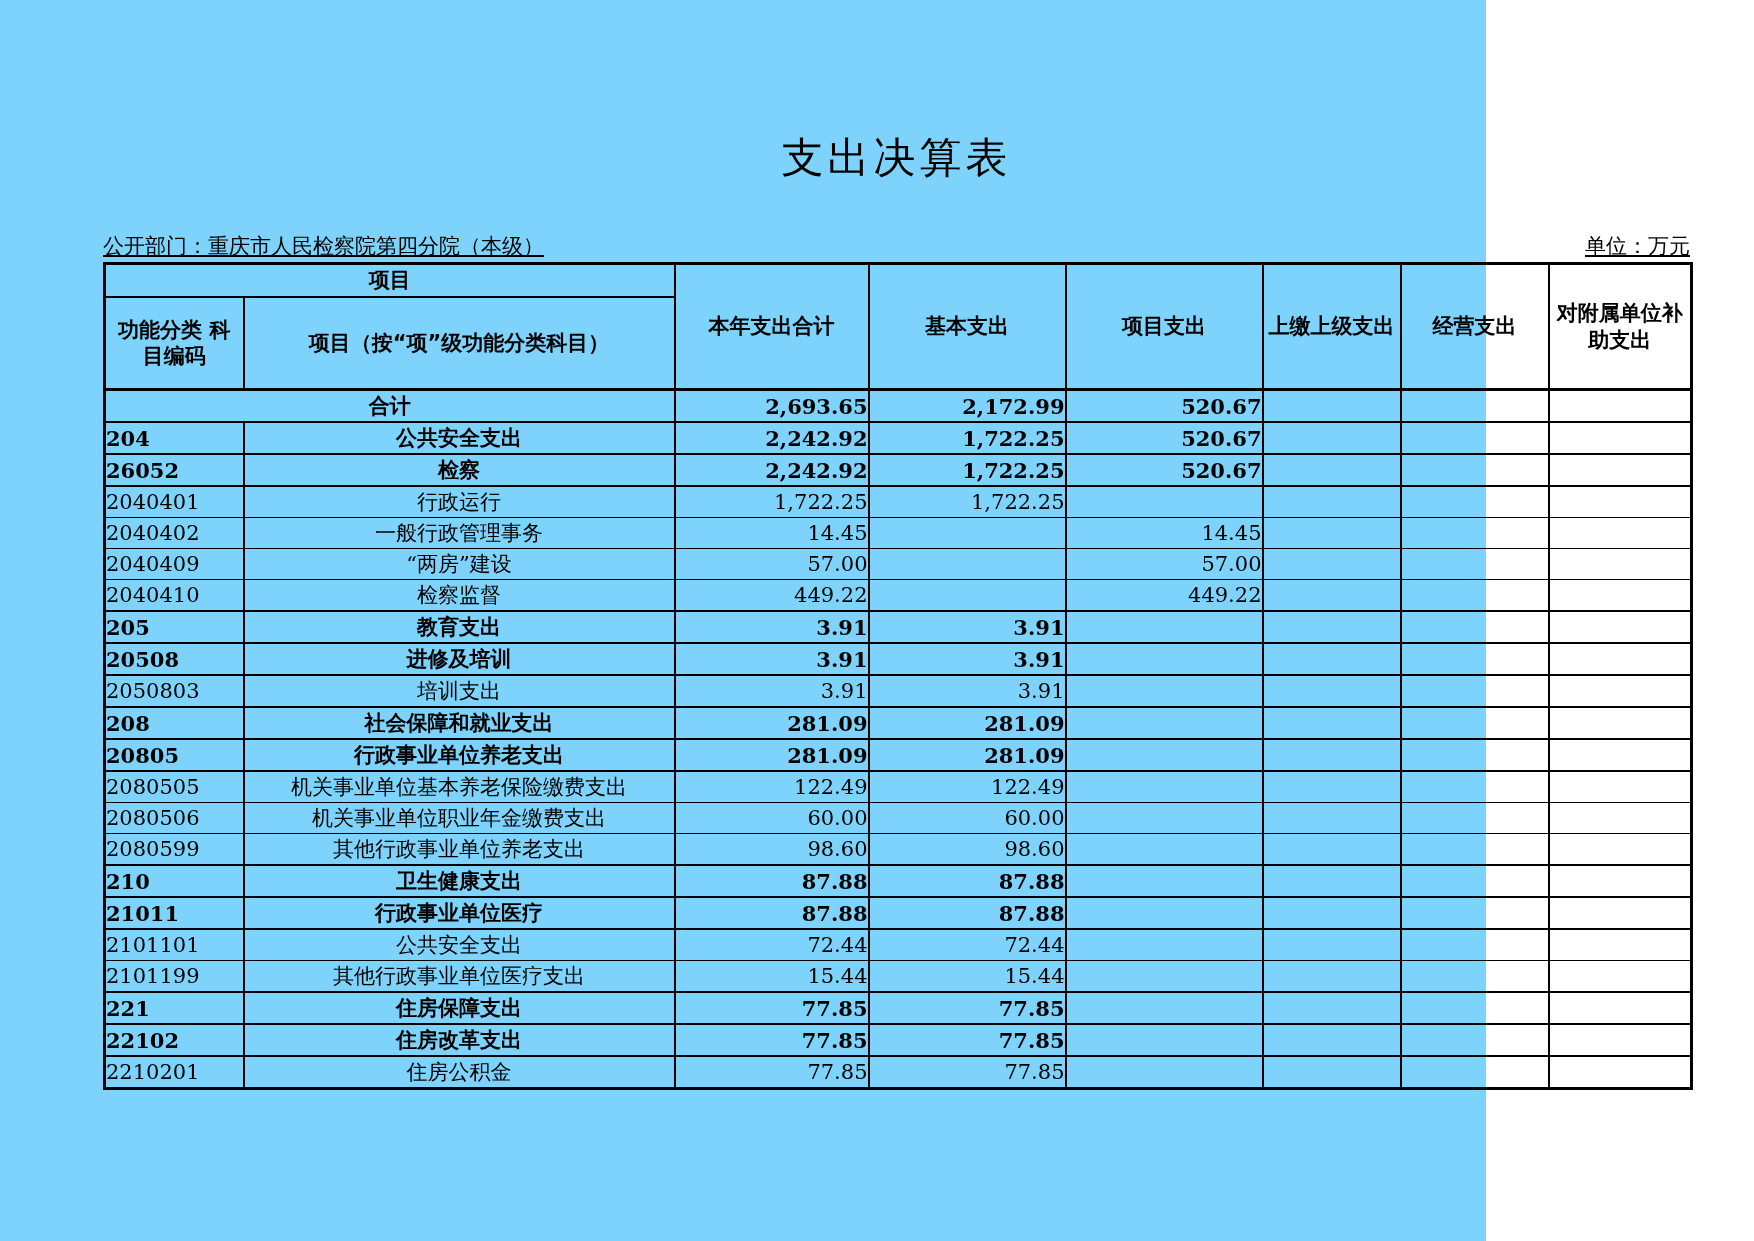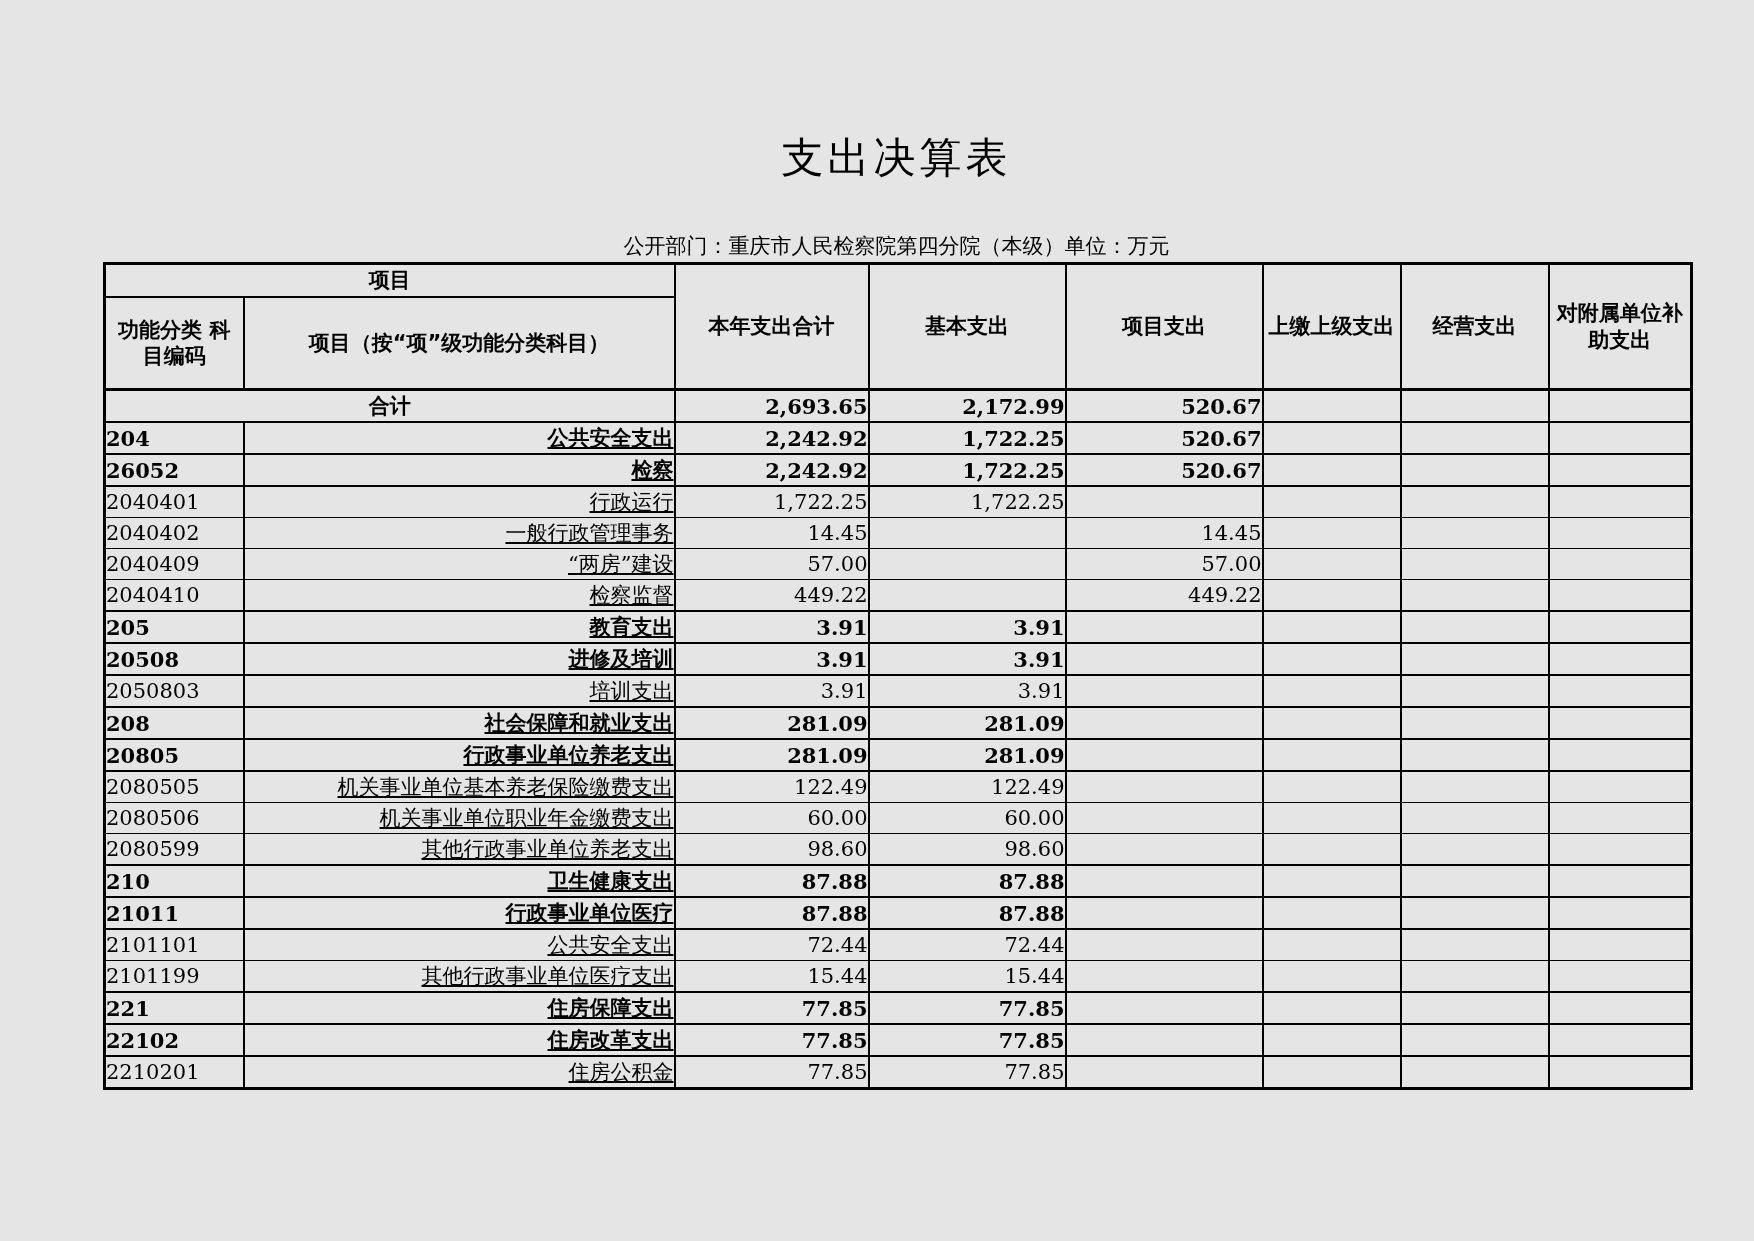--- a/index.html
+++ b/index.html
@@ -1,20 +1,20 @@
 <!DOCTYPE html>
 <html><head>
 <meta charset="utf-8">
 <style>
   html, body { margin: 0; padding: 0; background: #ffffff; }
   .page {
     position: relative;
-    width: 1754px;
+    width: 1486px;
     height: 1241px;
-    background: #e5e5e5;
+    background: #7dd3fc;
     font-family: "DejaVu Serif", serif;
     color: #000000;
   }
   .title {
     position: absolute;
     top: 130px;
     left: 103px;
     width: 1587px;
     text-align: center;
     font-size: 42px;
@@ -28,22 +28,23 @@
     width: 1587px;
     text-align: right;
     font-size: 21px;
   }
   .meta-row {
     position: absolute;
     top: 232px;
     left: 103px;
     width: 1587px;
     display: flex;
-    justify-content: center;
-    font-size: 21px;
+    justify-content: space-between;
+    font-size: 21px;
+    text-decoration: underline;
   }
   table.fin {
     position: absolute;
     top: 262px;
     left: 103px;
     width: 1587px;
     border-collapse: collapse;
     table-layout: fixed;
     border: 3px solid #000;
     font-size: 21px;
@@ -71,21 +72,21 @@
     vertical-align: middle;
     font-size: 21px;
     overflow: hidden;
     white-space: nowrap;
   }
   table.fin tr.bold td { border-top-width: 2px; border-bottom-width: 2px; font-weight: bold; }
   table.fin tr.bold td.name, table.fin tr.bold td.name-merged {
     font-family: "DejaVu Sans", sans-serif;
   }
   td.code { text-align: left; padding-left: 5px; }
-  td.name { text-align: right; padding-left: 6px; text-decoration: underline; }
+  td.name { text-align: center; padding-left: 6px; }
   td.name.indent { }
   td.name-merged { text-align: center; font-weight: bold; }
   td.num { text-align: right; padding-right: 8px; }
   .note {
     position: absolute;
     top: 1048px;
     left: 103px;
     font-size: 21px;
   }
 </style>

